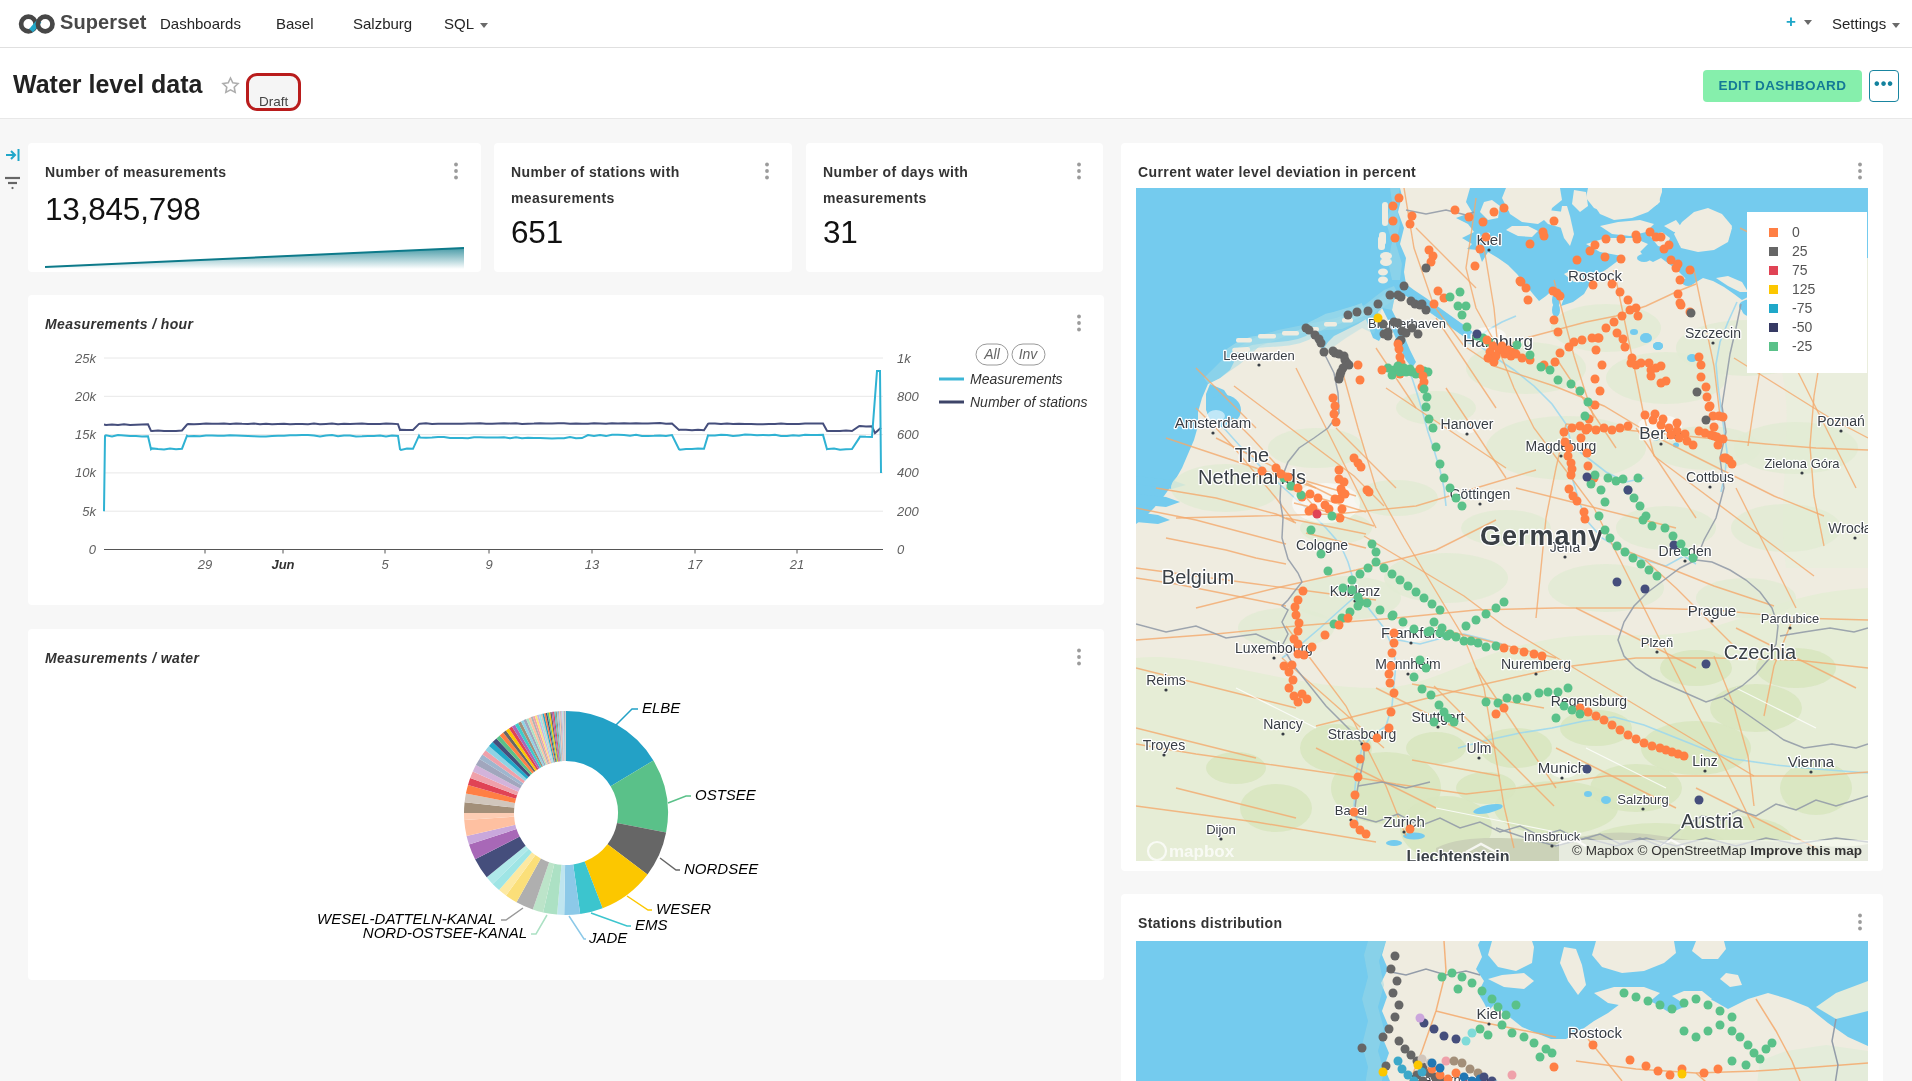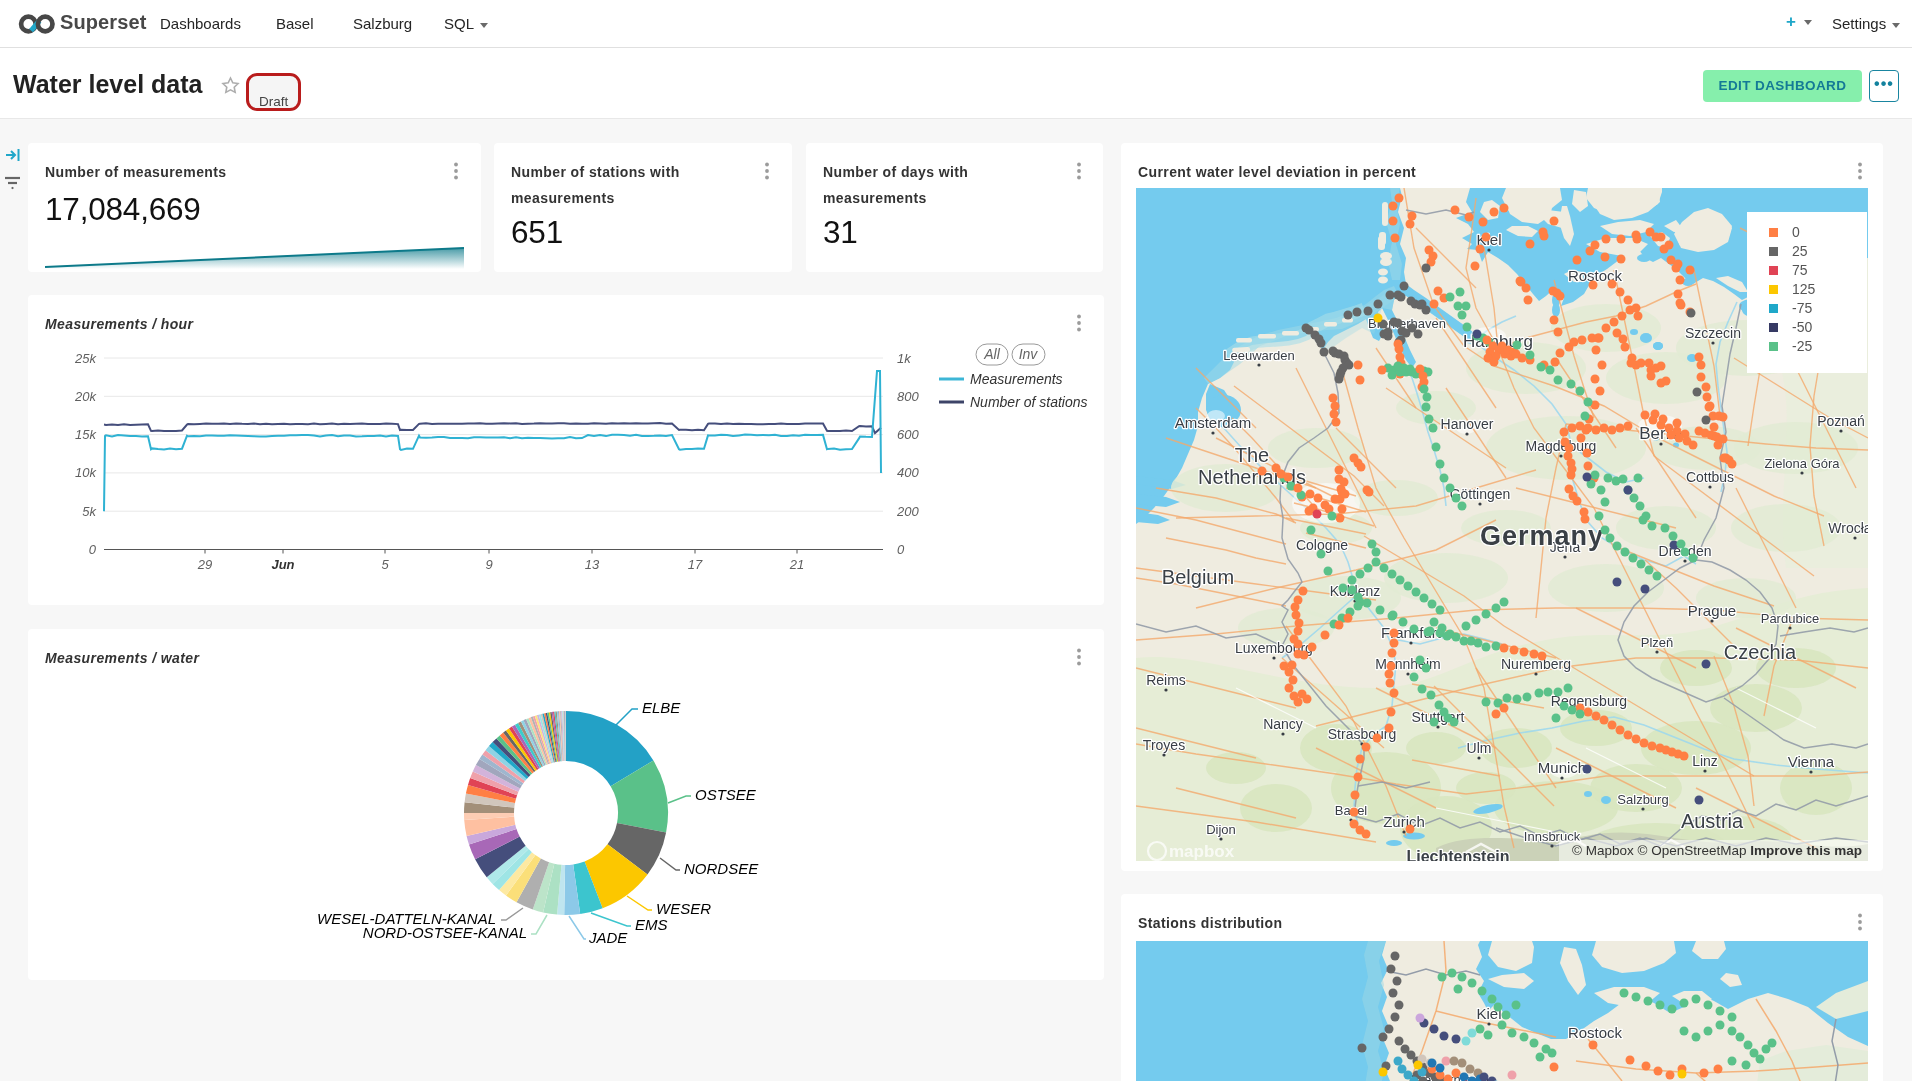--- a/index.html
+++ b/index.html
@@ -68,21 +68,21 @@
 
 <div class="card" style="left:28px; top:143px; width:453px; height:129px;">
   <div class="ct">Number of measurements</div>
   <div class="kebab" style="left:426px;">
       <svg width="4" height="18" viewBox="0 0 4 18">
         <circle cx="2" cy="2.5" r="1.9" fill="#9b9b9b"></circle>
         <circle cx="2" cy="9" r="1.9" fill="#9b9b9b"></circle>
         <circle cx="2" cy="15.5" r="1.9" fill="#9b9b9b"></circle>
       </svg>
     </div>
-  <div class="bignum" style="top:48px;">17,084,669</div>
+  <div class="bignum" style="top:48px;">13,845,798</div>
   <div style="position:absolute; left:17px; top:100px;"><svg width="419" height="26" viewBox="0 0 419 26">
         <defs>
           <linearGradient id="sg" x1="0" y1="0" x2="0" y2="1">
             <stop offset="0" stop-color="#0D7A8A" stop-opacity="0.75"></stop>
             <stop offset="1" stop-color="#0D7A8A" stop-opacity="0"></stop>
           </linearGradient>
         </defs>
         <path d="M0 24 L419 5 L419 26 L0 26 Z" fill="url(#sg)"></path>
         <path d="M0 24 L419 5" stroke="#0D7A8A" stroke-width="2" fill="none"></path>
       </svg></div>

